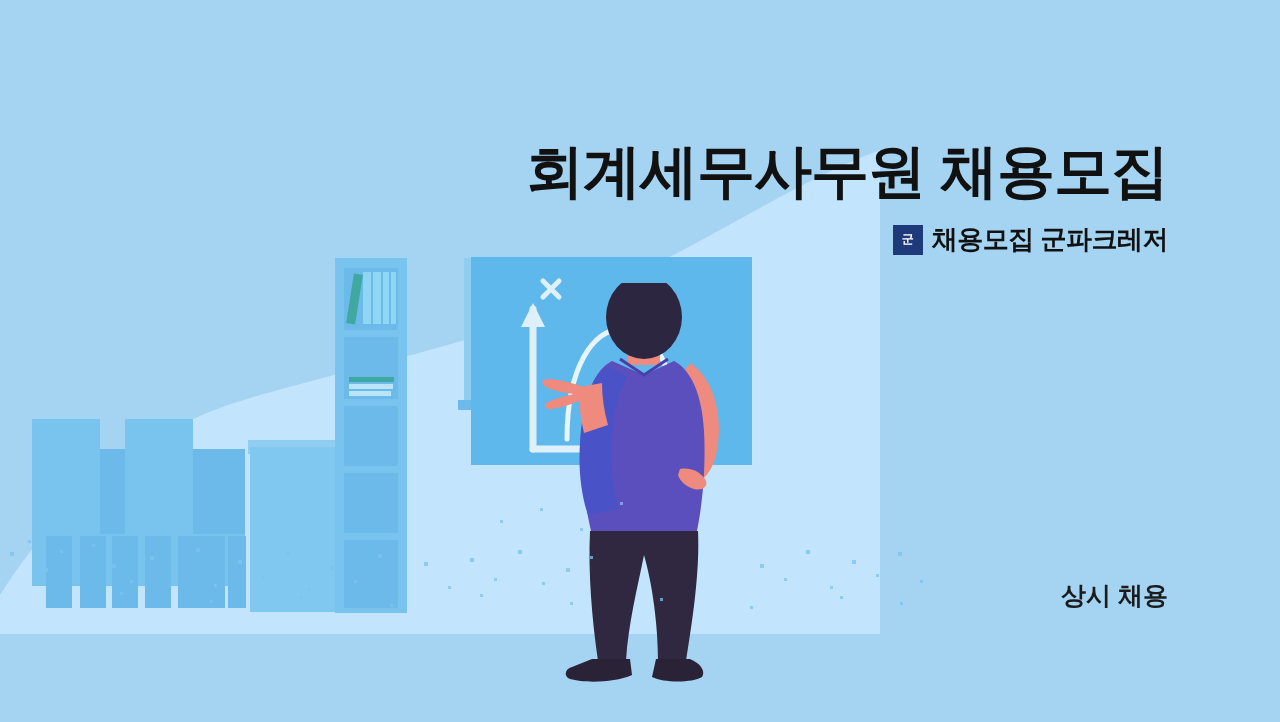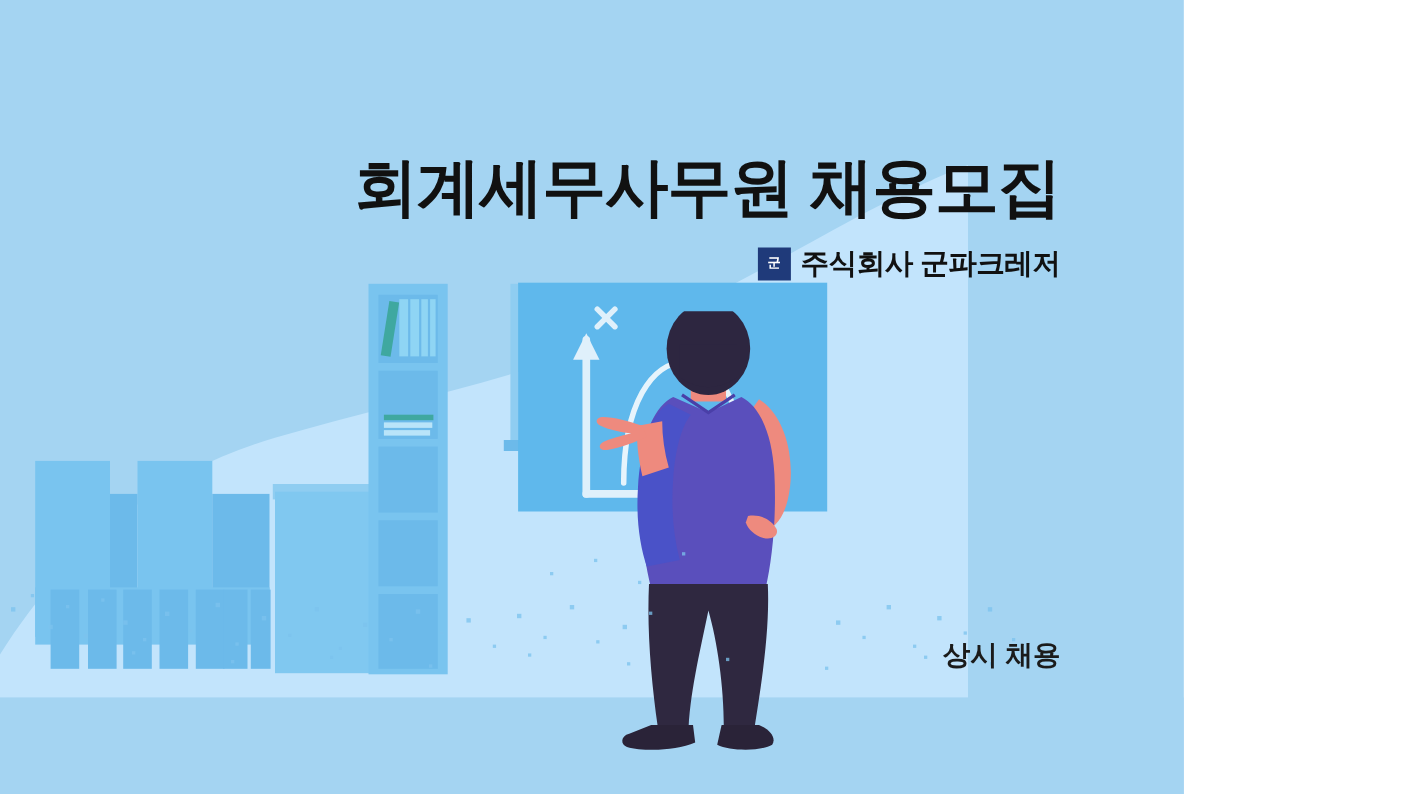--- a/index.html
+++ b/index.html
@@ -2,21 +2,21 @@
 <html><head>
 <meta charset="utf-8">
 <style>
   html, body {
     margin: 0;
     padding: 0;
     background: #ffffff;
   }
   #banner {
     position: relative;
-    width: 1076px;
+    width: 1280px;
     height: 722px;
     overflow: hidden;
     background: #a4d4f2;
     font-family: "Liberation Sans", "DejaVu Sans", sans-serif;
   }
   .layer { position: absolute; }
 
   
   #bg-base {
     left: 0; top: 0; width: 1280px; height: 722px;
@@ -270,18 +270,18 @@
         <rect x="540" y="28" width="3" height="3"></rect>
       <rect x="580" y="48" width="3" height="3"></rect>
         <rect x="620" y="22" width="3" height="3"></rect>
     </g>
   </svg>
 
   <div class="layer" id="title">회계세무사무원 채용모집</div>
 
   <div class="layer" id="company-row">
     <div id="company-badge">군</div>
-    <div id="company-name">주식회사 군파크레저</div>
+    <div id="company-name">채용모집 군파크레저</div>
   </div>
 
   <div class="layer" id="hiring-status">상시 채용</div>
 
 </div>
 
 </body></html>

